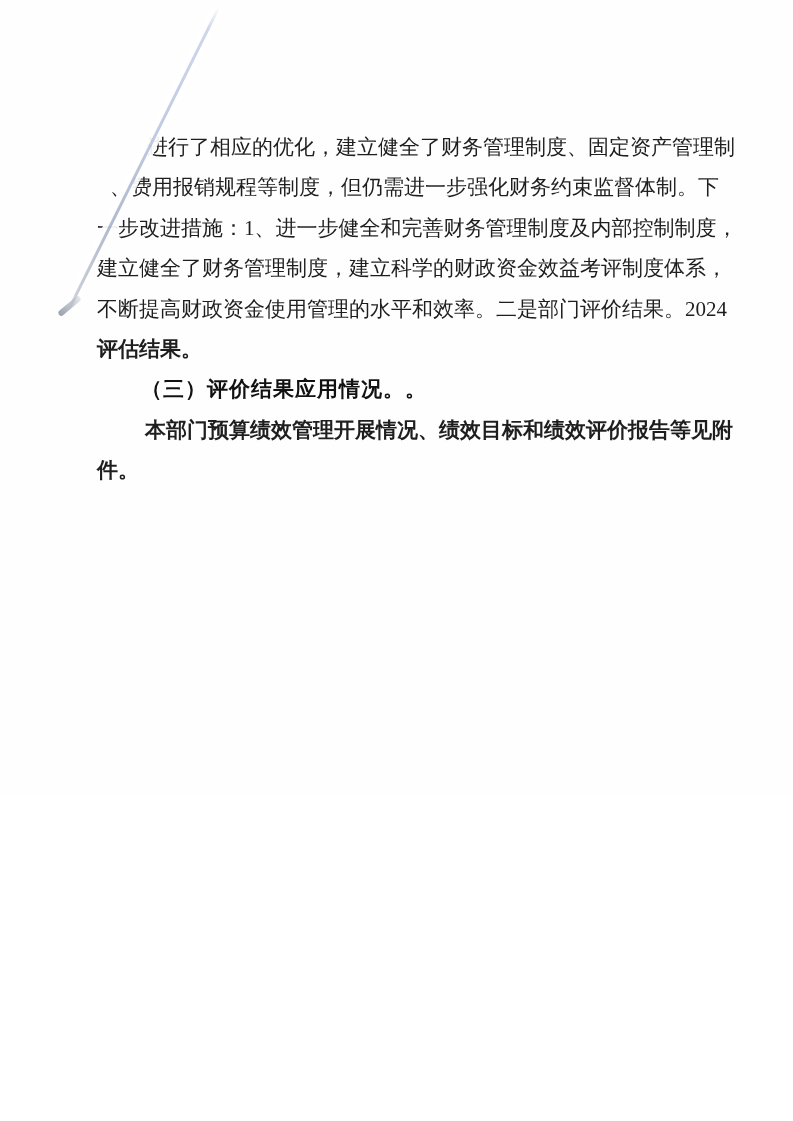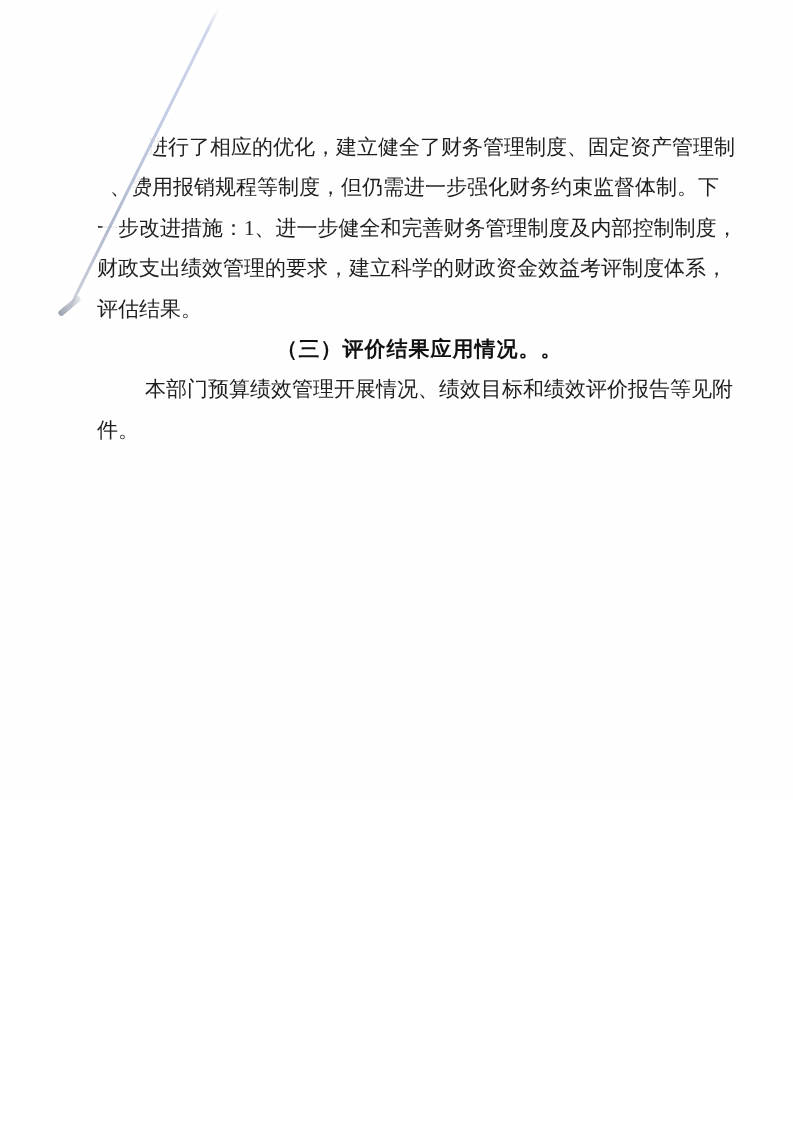--- a/index.html
+++ b/index.html
@@ -31,38 +31,38 @@
     line-height: 40.4px;
     font-size: 21px;
     color: #1e1e1e;
     text-align: justify;
     text-align-last: justify;
     white-space: nowrap;
     font-family: "Liberation Serif", "DejaVu Serif", serif;
   }
   .line.indent-wide { text-indent: 50px; }
   .line.indent-small { text-indent: 13px; }
-  .line.indent-para { text-indent: 48px; }
+  .line.indent-para { text-indent: 48px; font-weight: bold; }
   .line.no-just {
     text-align: center;
     text-align-last: left;
+    font-weight: bold;
   }
   .heading {
     margin: 0;
     padding: 0;
     height: 40.4px;
     line-height: 40.4px;
     font-size: 21px;
     font-weight: 700;
     color: #111111;
     text-indent: 44px;
     letter-spacing: 1px;
     white-space: nowrap;
     font-family: Liberation Sans, sans-serif;
-    text-align: center;
   }
 
   
   .crease-halo {
     position: absolute;
     left: 137px;
     top: -10px;
     width: 13px;
     height: 338px;
     background: rgba(255, 255, 255, 0.92);
@@ -123,21 +123,22 @@
 <div class="page">
 
   <div class="crease-halo"></div>
   <div class="crease-line"></div>
   <div class="crease-wedge"></div>
 
   <main class="doc-body">
     <p class="line indent-wide">进行了相应的优化，建立健全了财务管理制度、固定资产管理制</p>
     <p class="line indent-small">、费用报销规程等制度，但仍需进一步强化财务约束监督体制。下</p>
     <p class="line">一步改进措施：1、进一步健全和完善财务管理制度及内部控制制度，</p>
-    <p class="line">财政支出绩效管理的要求，建立科学的财政资金效益考评制度体系，</p>
+    <p class="line">建立健全了财务管理制度，建立科学的财政资金效益考评制度体系，</p>
+    <p class="line">不断提高财政资金使用管理的水平和效率。二是部门评价结果。2024</p>
     <p class="line no-just">评估结果。</p>
 
     <h3 class="heading">（三）评价结果应用情况。。</h3>
 
     <p class="line indent-para">本部门预算绩效管理开展情况、绩效目标和绩效评价报告等见附</p>
     <p class="line no-just">件。</p>
   </main>
 
   <div class="pageno">- 18 -</div>
 

